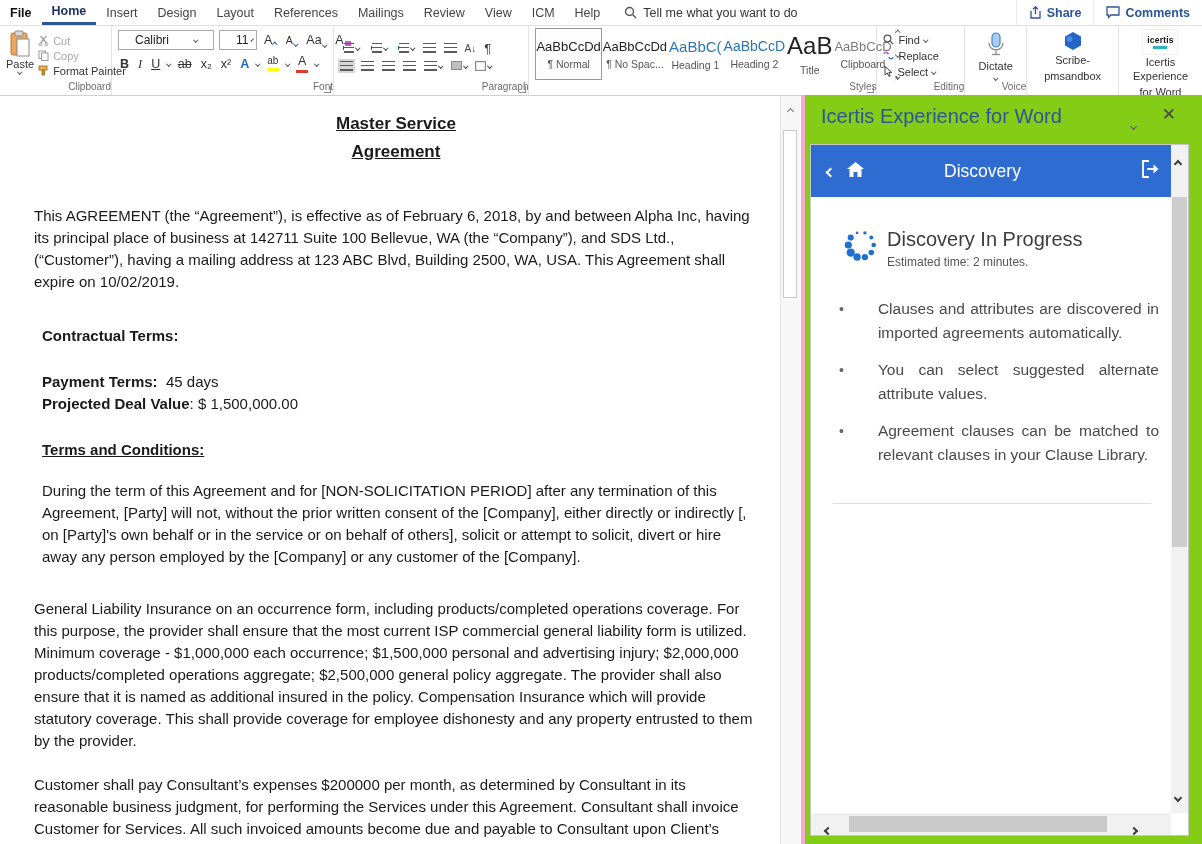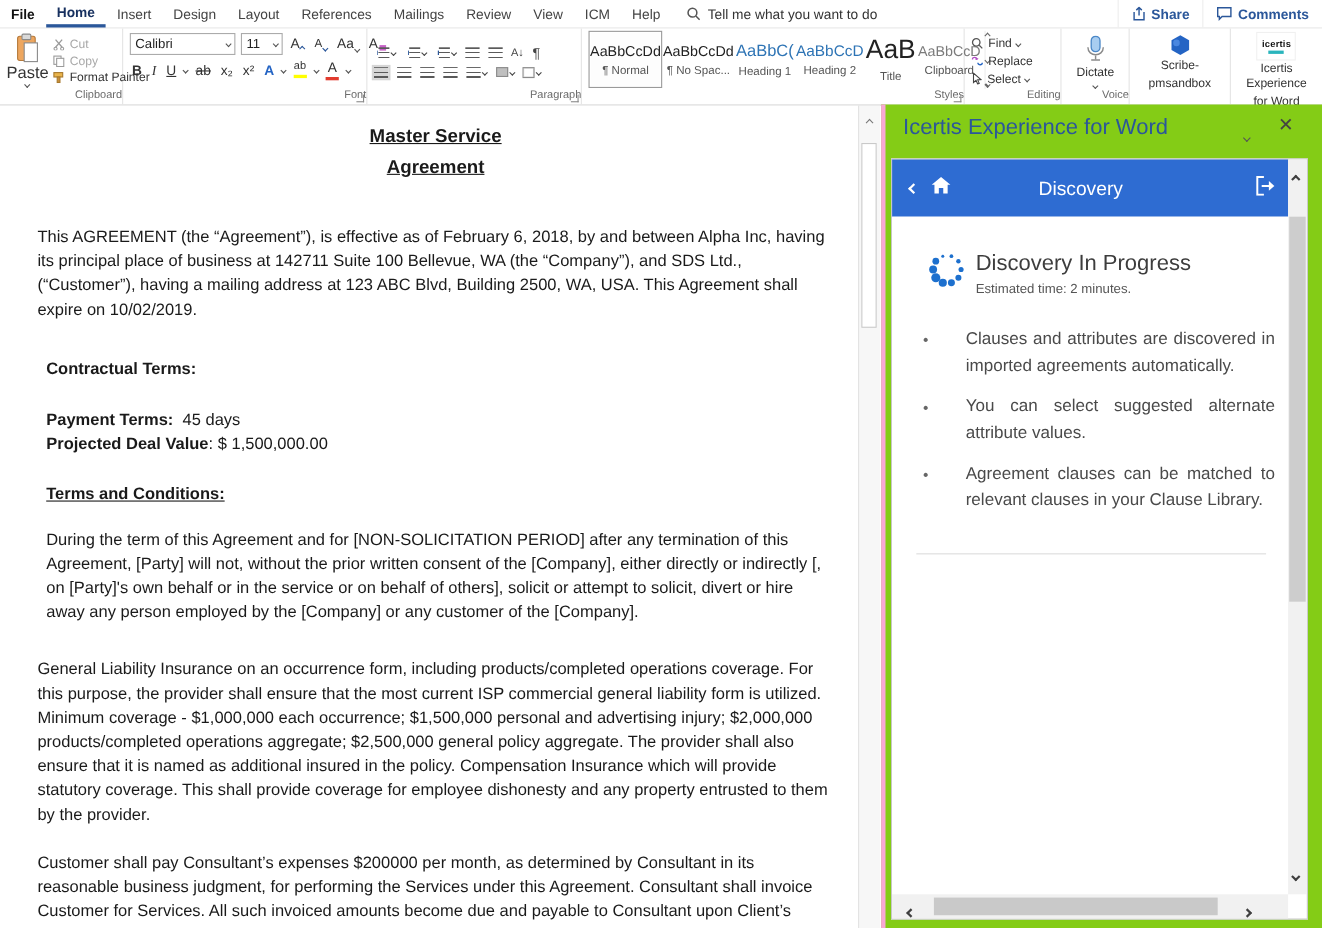--- a/index.html
+++ b/index.html
@@ -27,29 +27,29 @@
   .g-label { height:14px; text-align:right; font-size:10px; color:#6b6b6b; }
   .launcher { position:absolute; right:2px; bottom:2px; width:7px; height:7px;
     border-right:1.5px solid #8a8a8a; border-bottom:1.5px solid #8a8a8a; }
   .cv { display:inline-block; width:6px; height:6px; border:solid currentColor; border-width:0 1.5px 1.5px 0; }
   .cv.t { width:3.5px; height:3.5px; border-width:0 1px 1px 0; }
   .cv.down  { transform:rotate(45deg); }
   .cv.up    { transform:rotate(-135deg); }
   .cv.left  { transform:rotate(135deg); }
   .cv.right { transform:rotate(-45deg); }
 
-  .paste { width:44px; display:flex; flex-direction:column; align-items:center; font-size:15px; color:#333; }
+  .paste { width:44px; display:flex; flex-direction:column; align-items:center; font-size:11px; color:#333; }
   .clip-col { display:flex; flex-direction:column; justify-content:center; gap:3px; margin-left:4px; }
   .mini { display:flex; align-items:center; gap:4px; font-size:11px; color:#333; white-space:nowrap; }
   .mini.dis { color:#a8a8a8; }
 
   .font-grid { display:flex; flex-direction:column; gap:4px; }
   .frow { display:flex; align-items:center; gap:5px; }
   .combo { border:1px solid #ababab; background:#fff; height:20px; display:flex; align-items:center;
-    justify-content:space-between; font-size:12px; color:#222; padding:0 4px; gap:4px; }
+    justify-content:space-between; font-size:12px; color:#222; padding:0 16px; gap:4px; }
   .fbtn { font-size:12.5px; color:#333; display:flex; align-items:flex-end; gap:1px; line-height:1; padding:1px 2px; }
   .fbtn .bar { display:block; height:3px; width:12px; margin-top:1px; }
   .stack { display:flex; flex-direction:column; align-items:center; line-height:1; }
 
   .pgrid { display:flex; flex-direction:column; gap:5px; justify-content:center; }
   .prow { display:flex; align-items:center; gap:8px; }
   .lic { width:13px; height:10px; background:repeating-linear-gradient(to bottom,#5a5a5a 0 1.2px,transparent 1.2px 4.2px); }
   .lic.bul { width:10px; box-shadow:-4px 0 0 -3px #2b579a; margin-left:4px; }
   .pbtn { font-size:11.5px; color:#444; display:flex; align-items:center; gap:2px; }
   .pbtn.sel { background:#d6d6d6; outline:2px solid #d6d6d6; }

